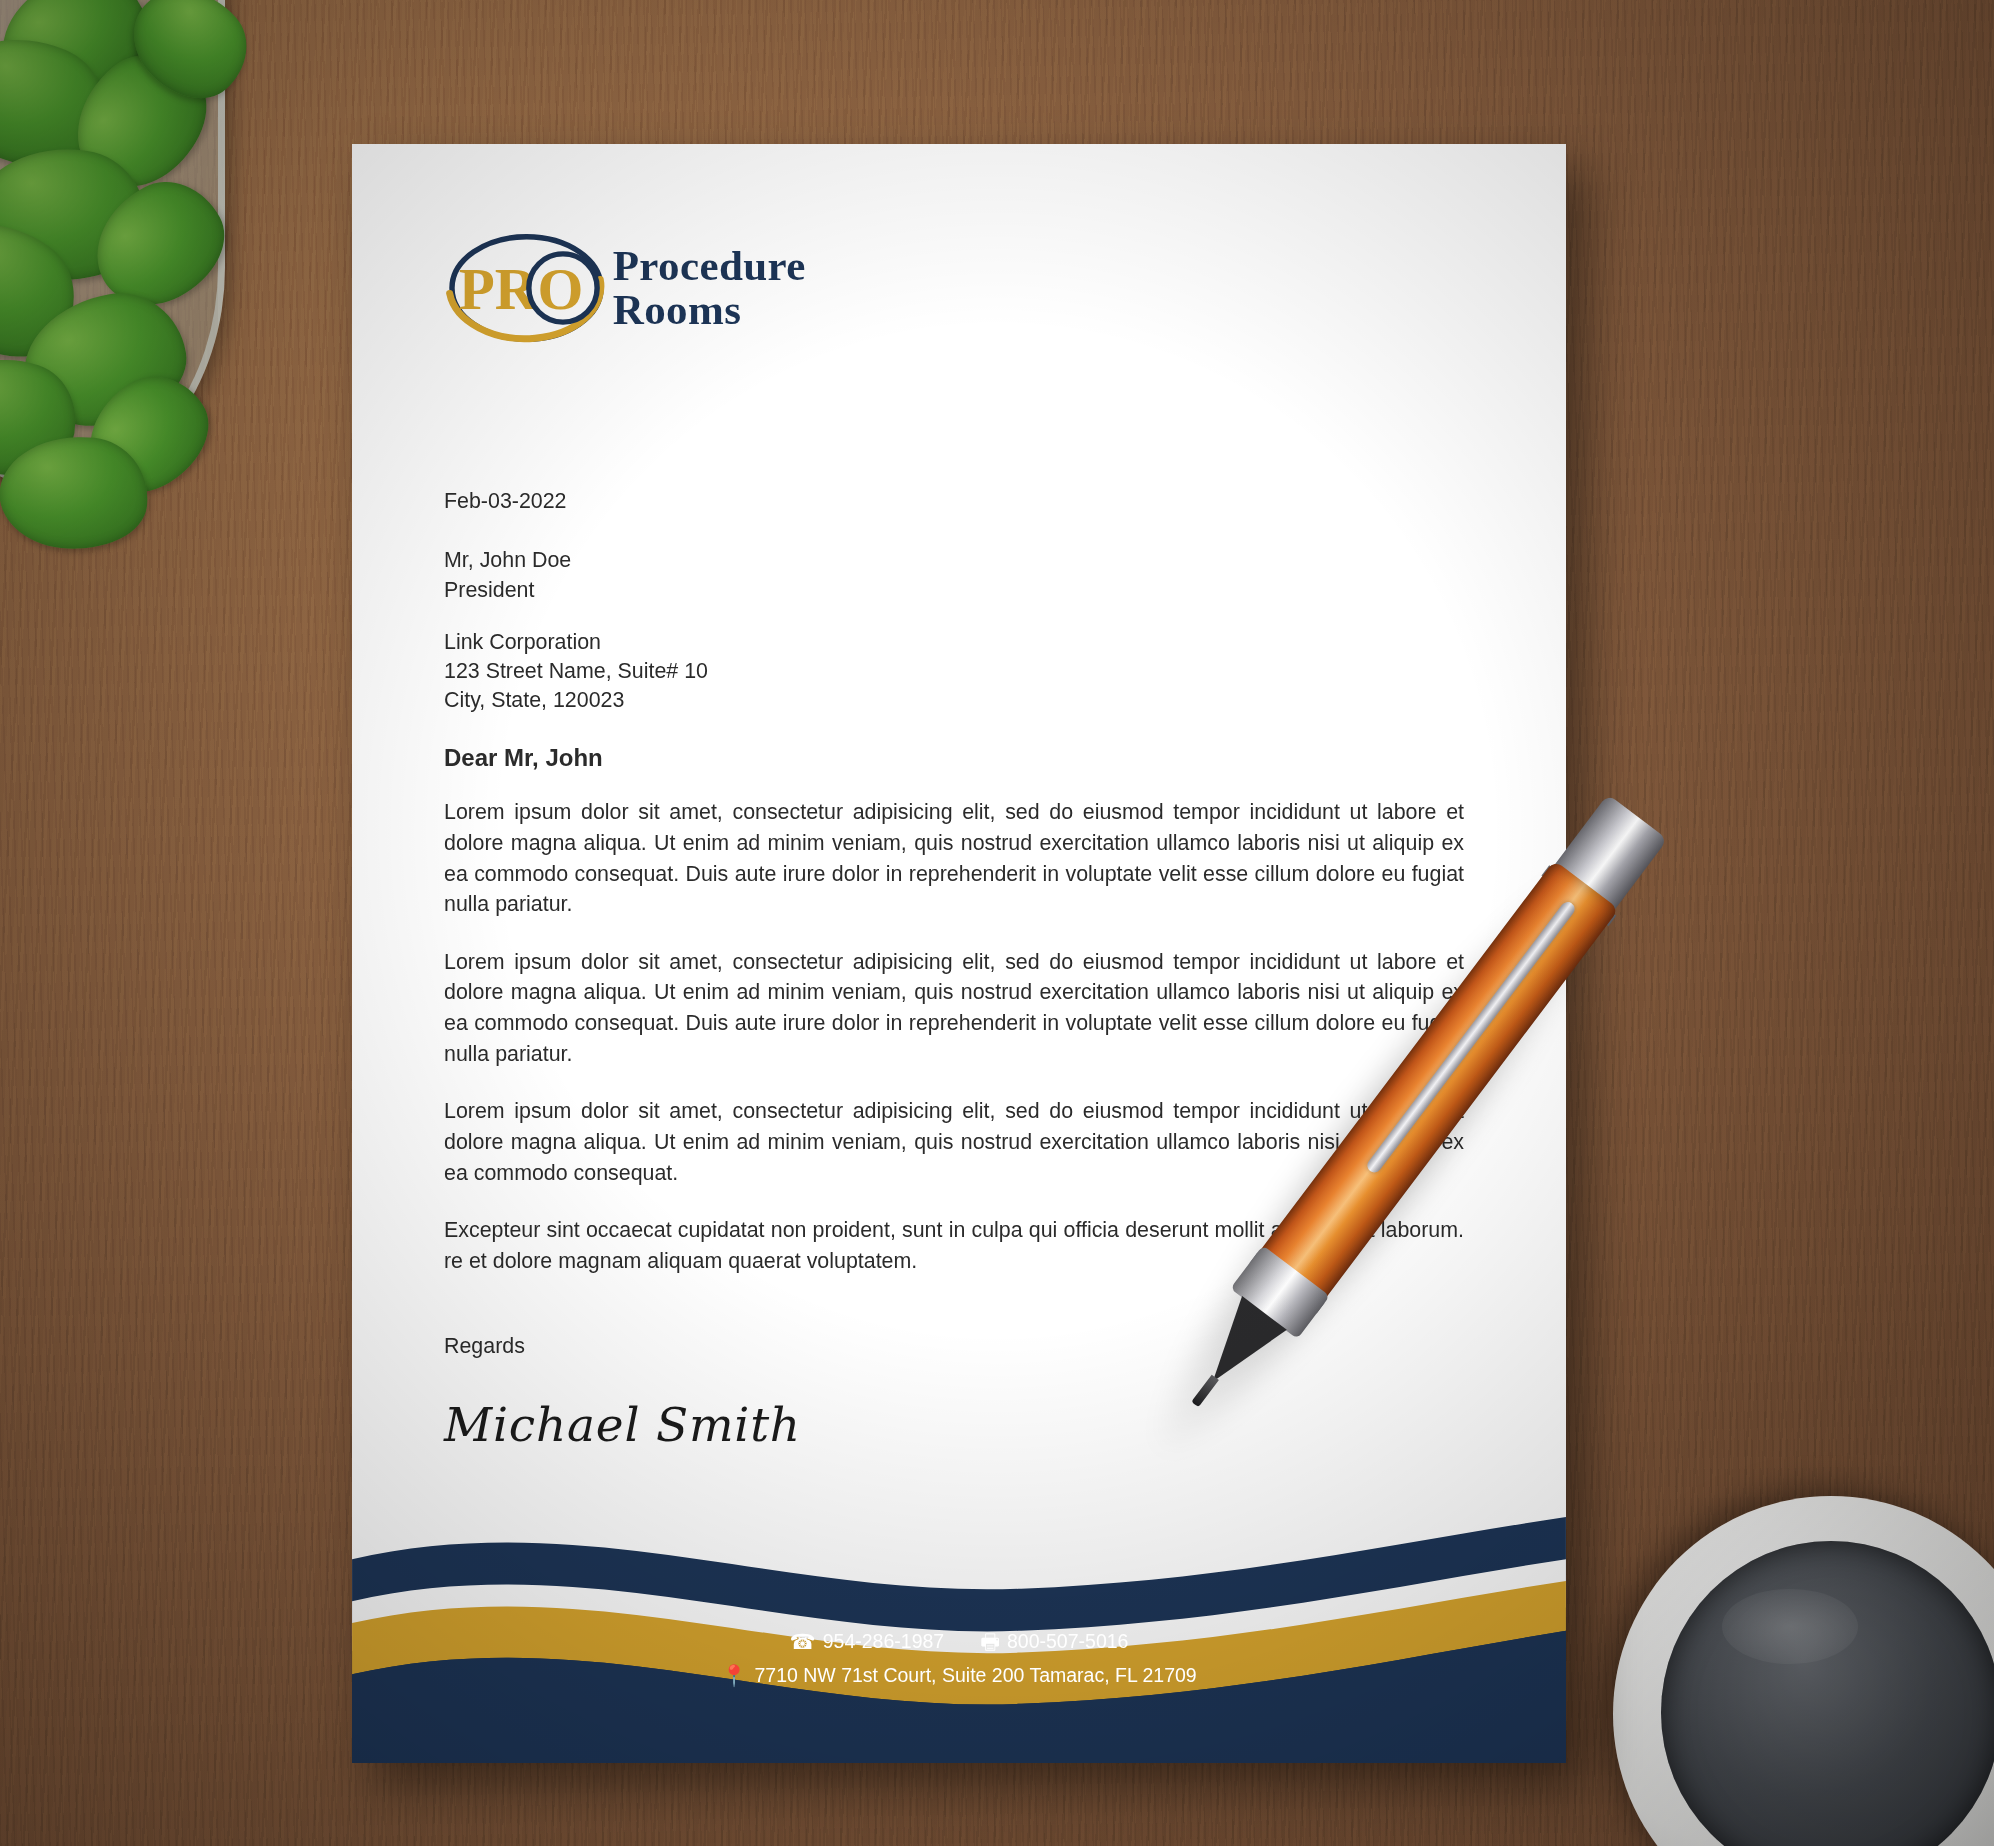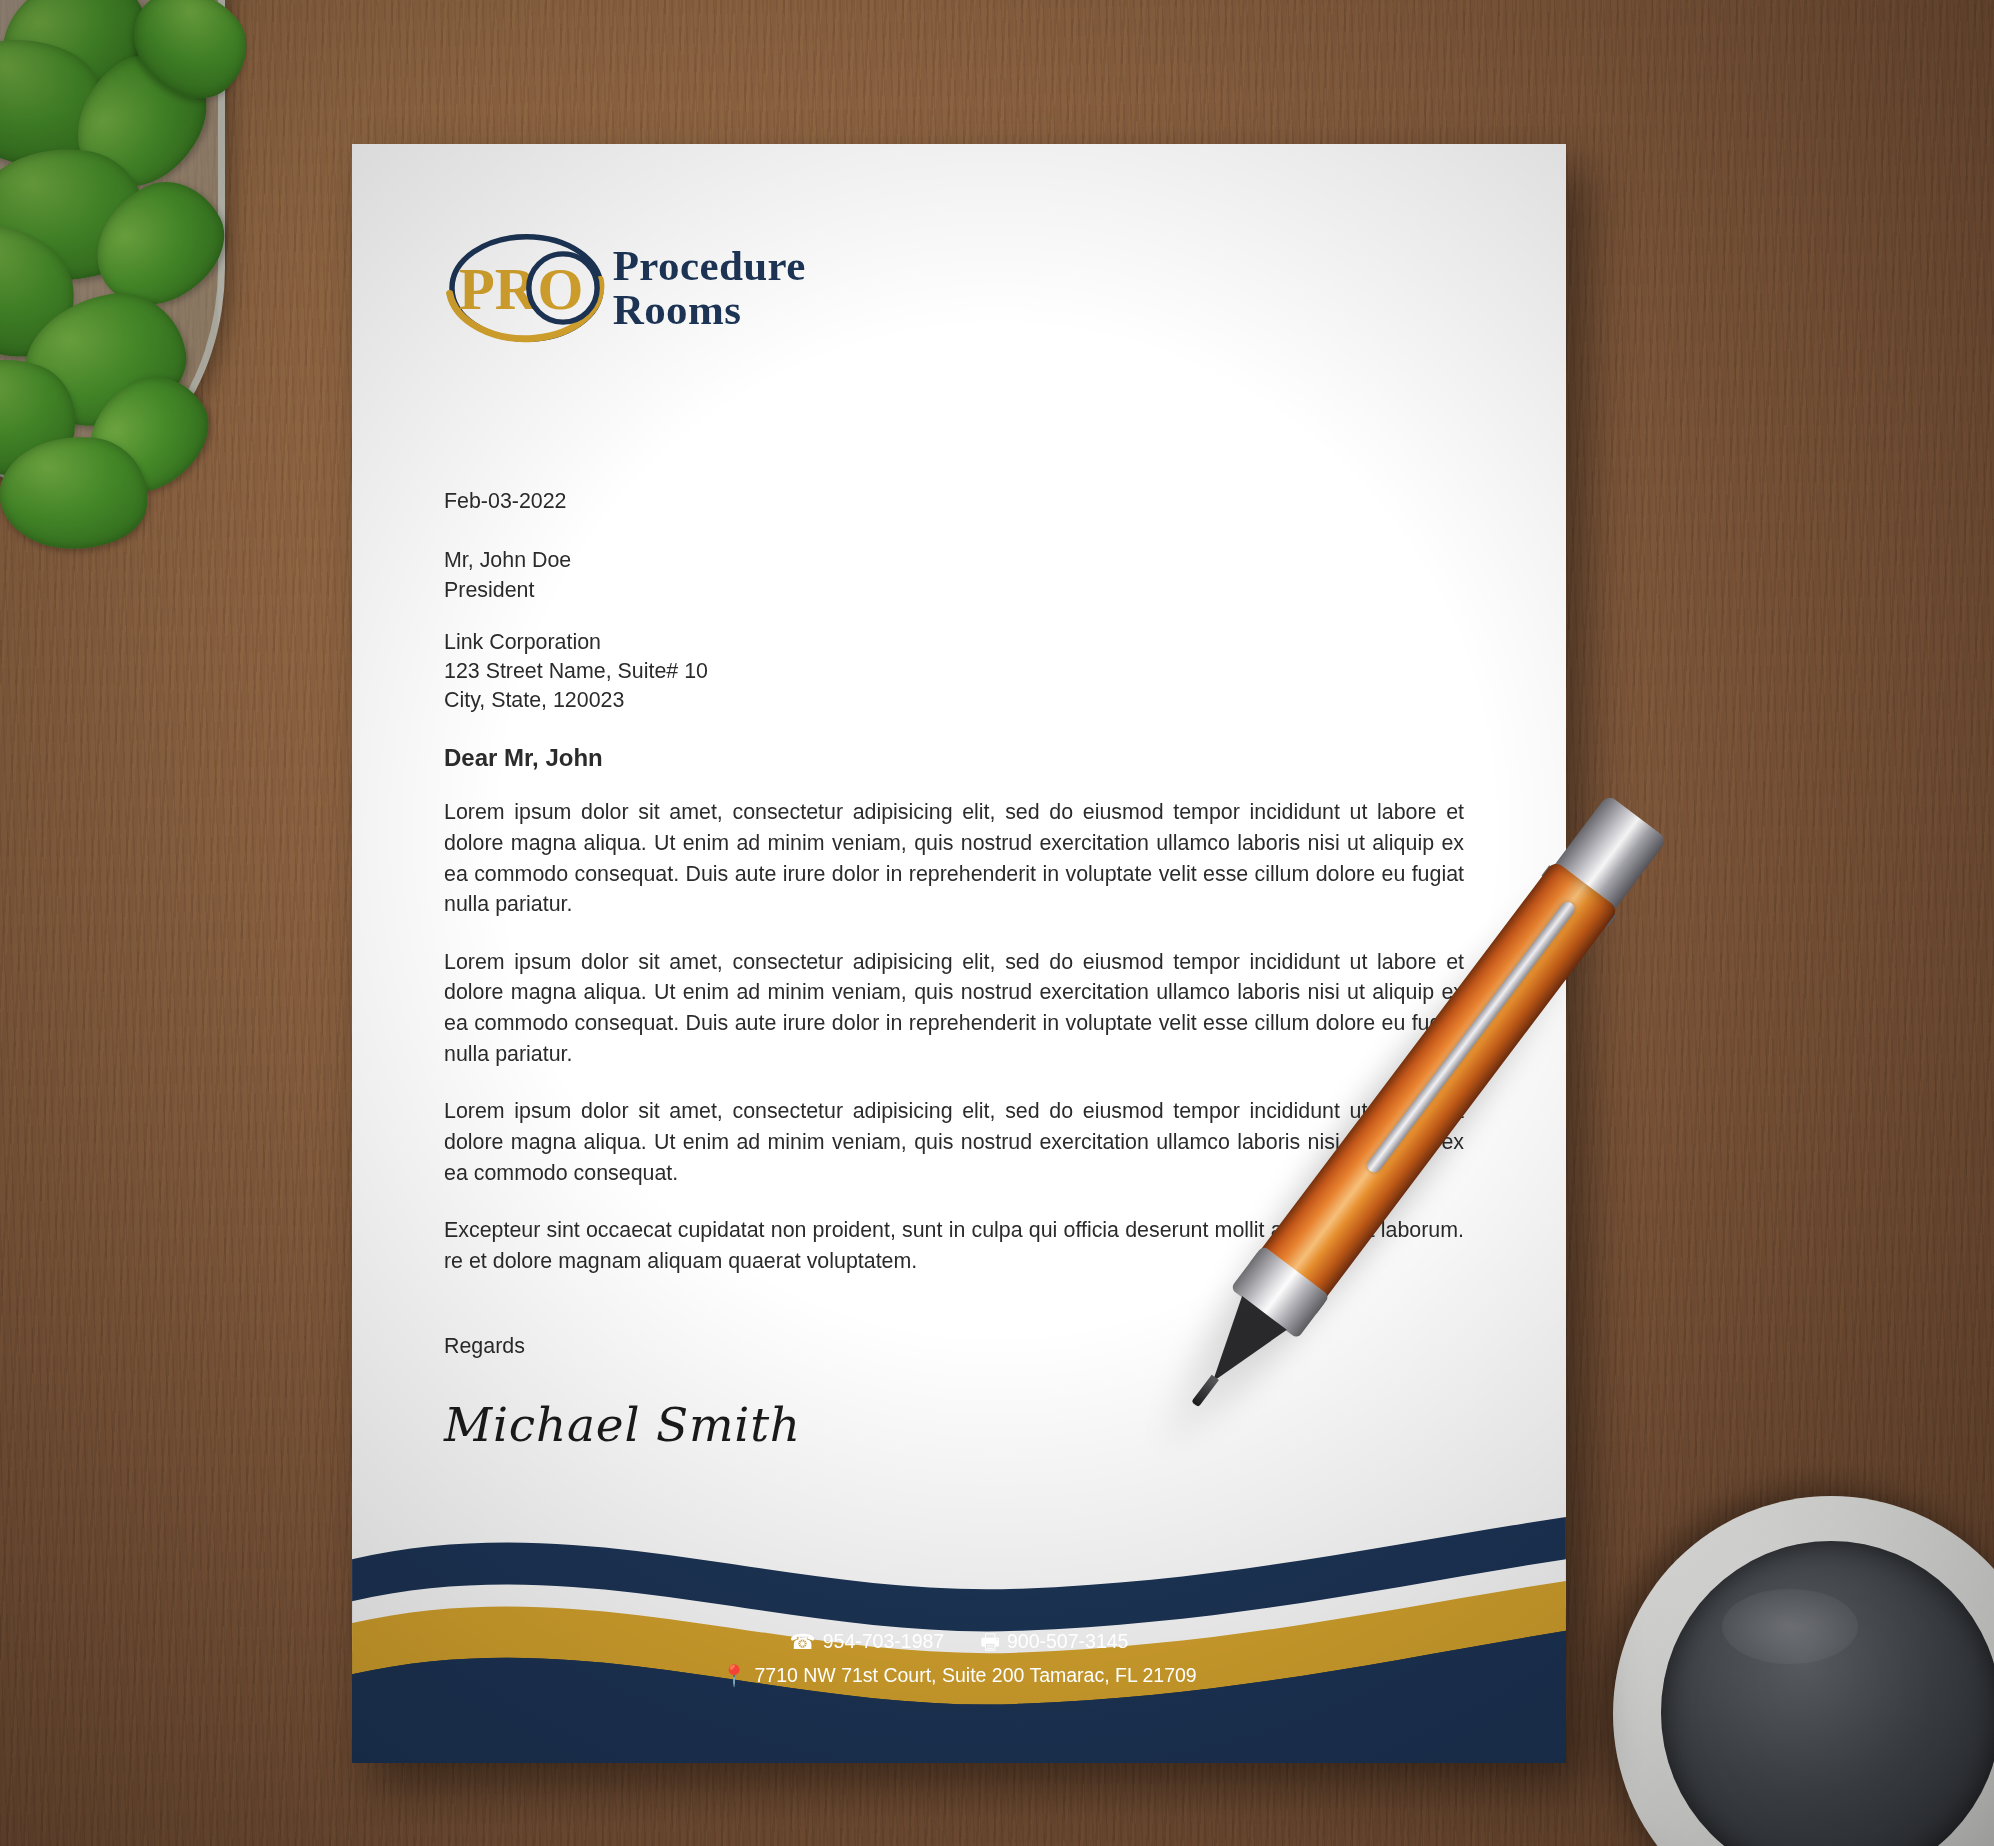--- a/index.html
+++ b/index.html
@@ -356,26 +356,26 @@
         <path d="M0,112 C300,44 560,162 860,150 C1130,140 1340,92 1560,58 L1560,120 C1340,156 1130,204 860,214 C560,226 300,108 0,176 Z" fill="#ffffff"></path>
         <path d="M0,140 C300,72 560,190 860,178 C1130,168 1340,120 1560,86 L1560,150 C1340,186 1130,234 860,244 C560,256 300,138 0,206 Z" fill="#d9a62e"></path>
         <path d="M0,206 C300,138 560,256 860,244 C1130,234 1340,186 1560,150 L1560,320 L0,320 Z" fill="#1d3557"></path>
       </svg>
     </div>
 
     <div class="footer-contact">
       <div class="row">
         <span class="fi">
           <span class="glyph">☎</span>
-          <span>954-703-1987</span>
+          <span>954-286-1987</span>
         </span>
         <span class="gap"></span>
         <span class="fi">
           <span class="glyph">🖶</span>
-          <span>900-507-3145</span>
+          <span>800-507-5016</span>
         </span>
       </div>
       <div class="row second">
         <span class="fi">
           <span class="glyph">📍</span>
           <span>7710 NW 71st Court, Suite 200 Tamarac, FL 21709</span>
         </span>
       </div>
     </div>
 

